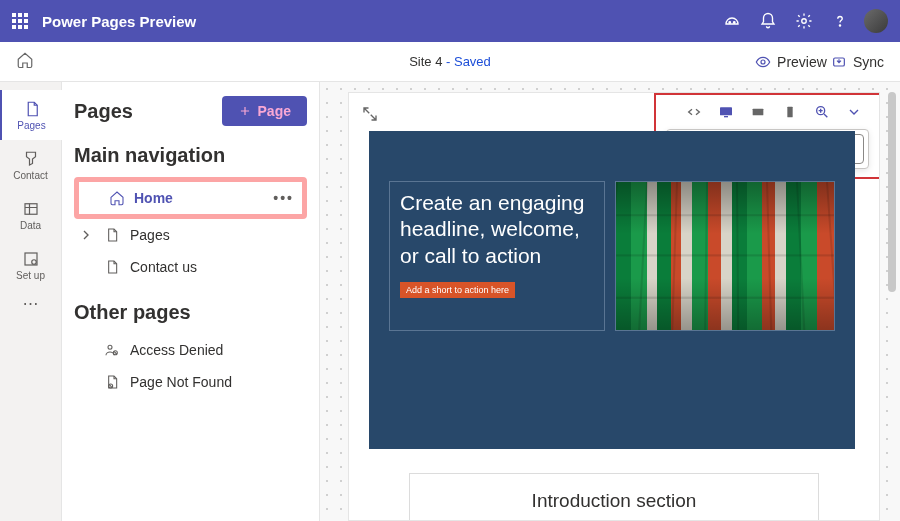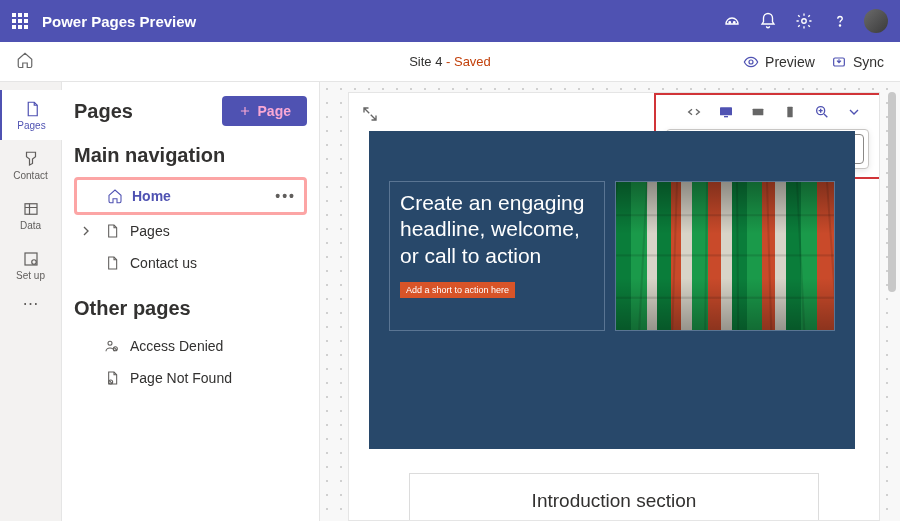--- a/index.html
+++ b/index.html
@@ -12,22 +12,22 @@
 .header .title { font-size: 15px; font-weight: 600; }
 .header .spacer { flex: 1; }
 .header .icon-btn { width: 36px; height: 42px; display: flex; align-items: center; justify-content: center; color: #fff; cursor: pointer; }
 .header svg { width: 18px; height: 18px; }
 .avatar { width: 24px; height: 24px; border-radius: 50%; background: linear-gradient(135deg,#6b6b6b,#3a3a3a); margin-left: 6px; }
 
 
 .cmdbar { height: 40px; border-bottom: 1px solid #e5e5e5; display: flex; align-items: center; padding: 0 16px; background: #fff; position: relative; }
 .cmdbar .home-icon { color: #666; }
 .cmdbar .sitename { position: absolute; left: 50%; transform: translateX(-50%); font-size: 13px; color: #323130; }
-.cmdbar .sitename .saved { color: #c2410c; }
-.cmdbar .right { margin-left: auto; display: flex; align-items: center; gap: 16px; }
+.cmdbar .sitename .saved { color: #1d4ed8; }
+.cmdbar .right { margin-left: auto; display: flex; align-items: center; gap: 4px; }
 .cmdbar .link { display: flex; align-items: center; gap: 6px; font-size: 14px; color: #323130; cursor: pointer; }
 .cmdbar .link svg { width: 16px; height: 16px; }
 
 
 .layout { display: flex; height: calc(521px - 82px); background: #f3f2f1; }
 
 
 .rail { width: 62px; background: #f3f2f1; display: flex; flex-direction: column; align-items: center; padding-top: 8px; border-right: 1px solid #e5e5e5; }
 .rail .item { width: 62px; height: 50px; display: flex; flex-direction: column; align-items: center; justify-content: center; gap: 2px; font-size: 10px; color: #605e5c; cursor: pointer; }
 .rail .item.active { color: #4f52b2; border-left: 2px solid #4f52b2; background: #fff; }
@@ -35,21 +35,21 @@
 .rail .dots { margin-top: 4px; color: #605e5c; font-size: 16px; cursor: pointer; }
 
 
 .panel { width: 258px; background: #fff; border-right: 1px solid #e5e5e5; padding: 14px 12px 0 12px; overflow: auto; }
 .panel-head { display: flex; align-items: center; justify-content: space-between; margin-bottom: 18px; }
 .panel-head h1 { font-size: 20px; font-weight: 600; color: #323130; }
 .btn-primary { background: #4f52b2; color: #f9a8d4; border: none; border-radius: 4px; padding: 7px 16px; font-size: 14px; font-weight: 600; display: flex; align-items: center; gap: 6px; cursor: pointer; }
 .section-h { font-size: 20px; font-weight: 600; color: #323130; margin: 10px 0 10px 0; }
 .tree-item { display: flex; align-items: center; gap: 10px; padding: 8px 8px 8px 12px; font-size: 14px; color: #323130; border-radius: 4px; cursor: pointer; }
 .tree-item svg { width: 16px; height: 16px; flex-shrink: 0; }
-.tree-item.active { background: #fff; border: 3px solid #fca5a5; color: #4f52b2; font-weight: 600; gap: 9px; }
+.tree-item.active { background: #fff; border: 5px solid #fca5a5; color: #4f52b2; font-weight: 600; gap: 9px; }
 .tree-item .more { margin-left: auto; color: #605e5c; font-size: 14px; letter-spacing: 2px; }
 .tree-item.sub { padding-left: 30px; }
 
 
 .canvas { flex: 1; position: relative; background: #f8f8f8; }
 .canvas-dots { position: absolute; inset: 0; background-image: radial-gradient(#d0d0d0 1px, transparent 1px); background-size: 14px 14px; }
 .canvas-content { position: absolute; top: 10px; left: 28px; right: 20px; bottom: 0; background: #fff; border: 1px solid #e5e5e5; overflow: hidden; }
 .canvas-scroll { position: absolute; right: 4px; top: 10px; width: 8px; height: 200px; background: #c8c8c8; border-radius: 4px; }
 .toolbar-float { position: absolute; top: 0px; right: -2px; border: 2px solid #d13438; padding: 6px 10px 8px 10px; background: transparent; }
 .tool-row1 { display: flex; align-items: center; gap: 10px; justify-content: flex-end; margin-bottom: 6px; padding-right: 4px; }

